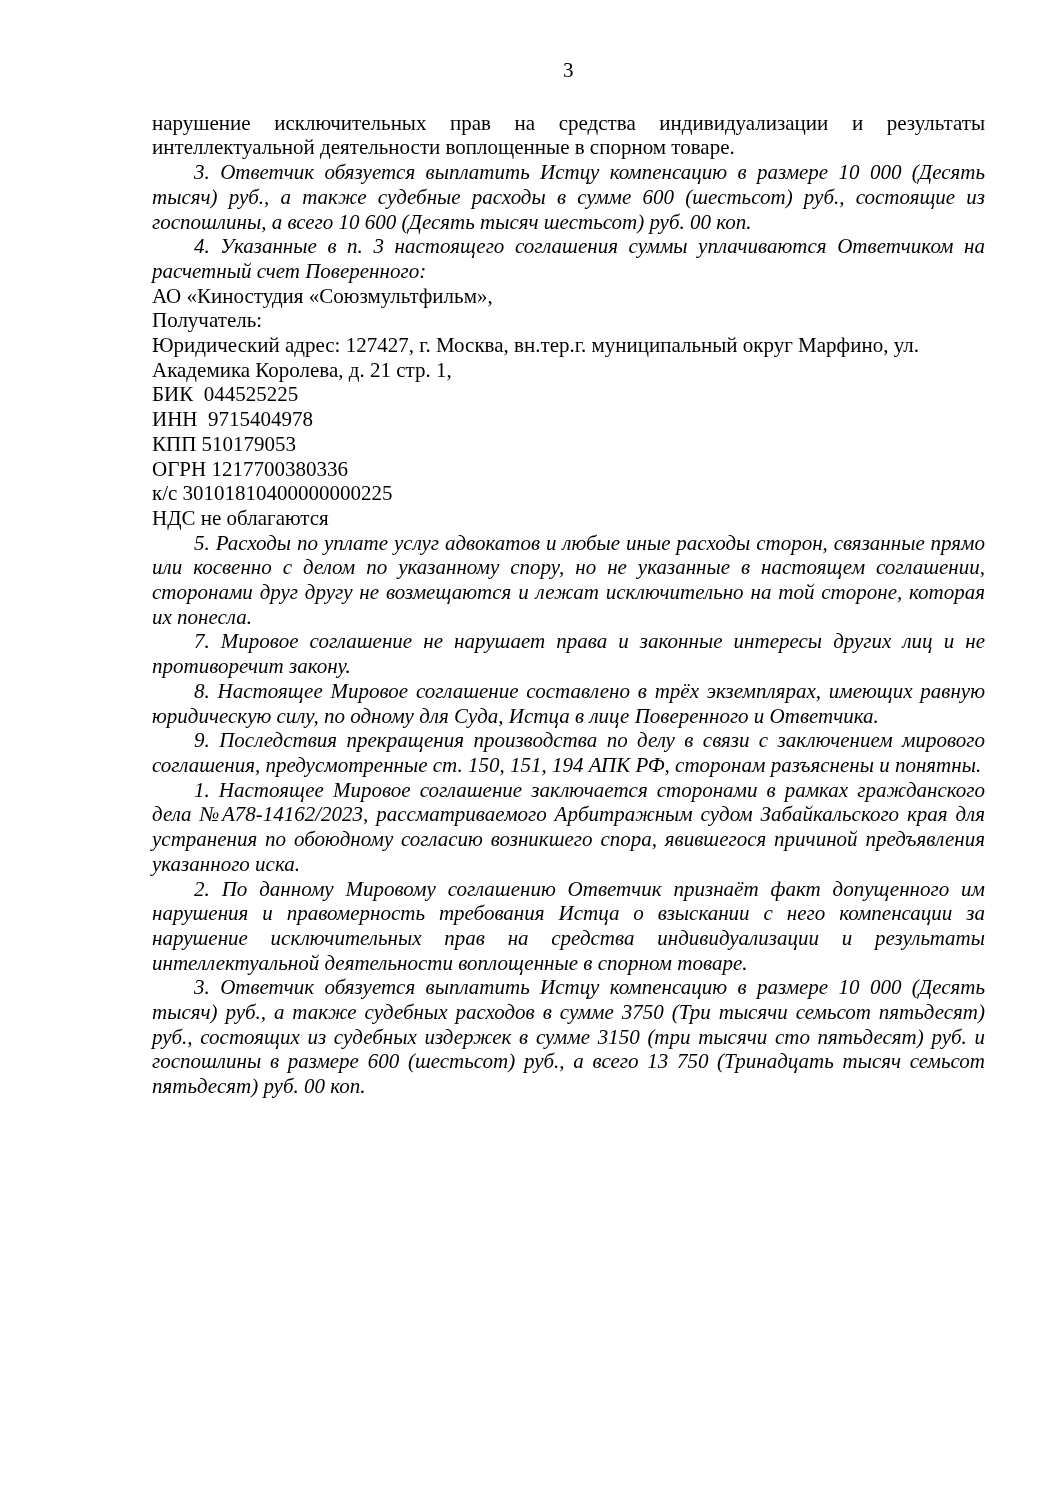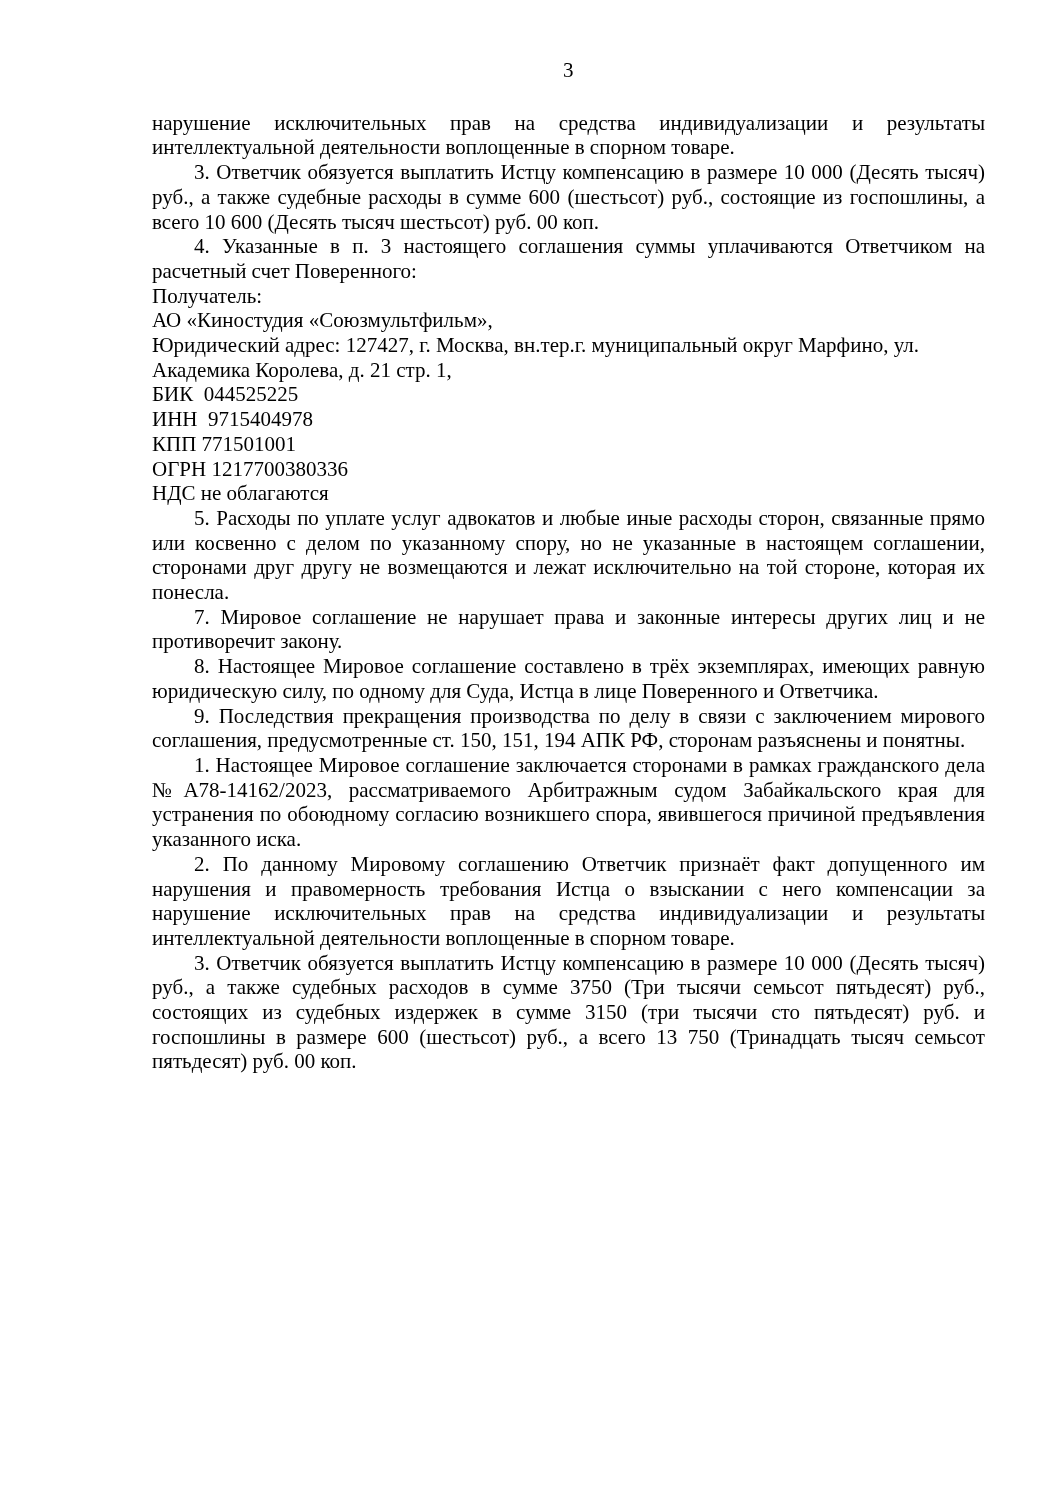--- a/index.html
+++ b/index.html
@@ -34,42 +34,44 @@
   p.justify {
     text-align: justify;
     text-justify: inter-word;
   }
   p.left {
     text-align: left;
     white-space: pre-wrap;
   }
   p.indent {
     text-indent: 42px;
+    font-style: italic;
   }
   p.space-before {
     margin-top: 24.7px !important;
   }
 </style>
 </head>
 <body>
 
 <div class="page">
   <div class="page-number">3</div>
   <div class="content">
       <p class="justify">нарушение исключительных прав на средства индивидуализации и результаты интеллектуальной деятельности воплощенные в спорном товаре.</p>
       <p class="justify indent">3. Ответчик обязуется выплатить Истцу компенсацию в размере 10 000 (Десять тысяч) руб., а также судебные расходы в сумме 600 (шестьсот) руб., состоящие из госпошлины, а всего 10 600 (Десять тысяч шестьсот) руб. 00 коп.</p>
       <p class="justify indent">4. Указанные в п. 3 настоящего соглашения суммы уплачиваются Ответчиком на расчетный счет Поверенного:</p>
+      <p class="left">АО «Киностудия «Союзмультфильм»,</p>
       <p class="left">Получатель:</p>
-      <p class="left">АО «Киностудия «Союзмультфильм»,</p>
       <p class="left">Юридический адрес: 127427, г. Москва, вн.тер.г. муниципальный округ Марфино, ул.</p>
       <p class="left">Академика Королева, д. 21 стр. 1,</p>
       <p class="left">БИК  044525225</p>
       <p class="left">ИНН  9715404978</p>
-      <p class="left">КПП 771501001</p>
+      <p class="left">КПП 510179053</p>
       <p class="left">ОГРН 1217700380336</p>
+      <p class="left">к/с 30101810400000000225</p>
       <p class="left">НДС не облагаются</p>
       <p class="justify indent">5. Расходы по уплате услуг адвокатов и любые иные расходы сторон, связанные прямо или косвенно с делом по указанному спору, но не указанные в настоящем соглашении, сторонами друг другу не возмещаются и лежат исключительно на той стороне, которая их понесла.</p>
       <p class="justify indent">7. Мировое соглашение не нарушает права и законные интересы других лиц и не противоречит закону.</p>
       <p class="justify indent">8. Настоящее Мировое соглашение составлено в трёх экземплярах, имеющих равную юридическую силу, по одному для Суда, Истца в лице Поверенного и Ответчика.</p>
       <p class="justify indent">9. Последствия прекращения производства по делу в связи с заключением мирового соглашения, предусмотренные ст. 150, 151, 194 АПК РФ, сторонам разъяснены и понятны.</p>
       <p class="justify indent">1. Настоящее Мировое соглашение заключается сторонами в рамках гражданского дела №А78-14162/2023, рассматриваемого Арбитражным судом Забайкальского края для устранения по обоюдному согласию возникшего спора, явившегося причиной предъявления указанного иска.</p>
       <p class="justify indent">2. По данному Мировому соглашению Ответчик признаёт факт допущенного им нарушения и правомерность требования Истца о взыскании с него компенсации за нарушение исключительных прав на средства индивидуализации и результаты интеллектуальной деятельности воплощенные в спорном товаре.</p>
       <p class="justify indent">3. Ответчик обязуется выплатить Истцу компенсацию в размере 10 000 (Десять тысяч) руб., а также судебных расходов в сумме 3750 (Три тысячи семьсот пятьдесят) руб., состоящих из судебных издержек в сумме 3150 (три тысячи сто пятьдесят) руб. и госпошлины в размере 600 (шестьсот) руб., а всего 13 750 (Тринадцать тысяч семьсот пятьдесят) руб. 00 коп.</p>
     </div>
 </div>

